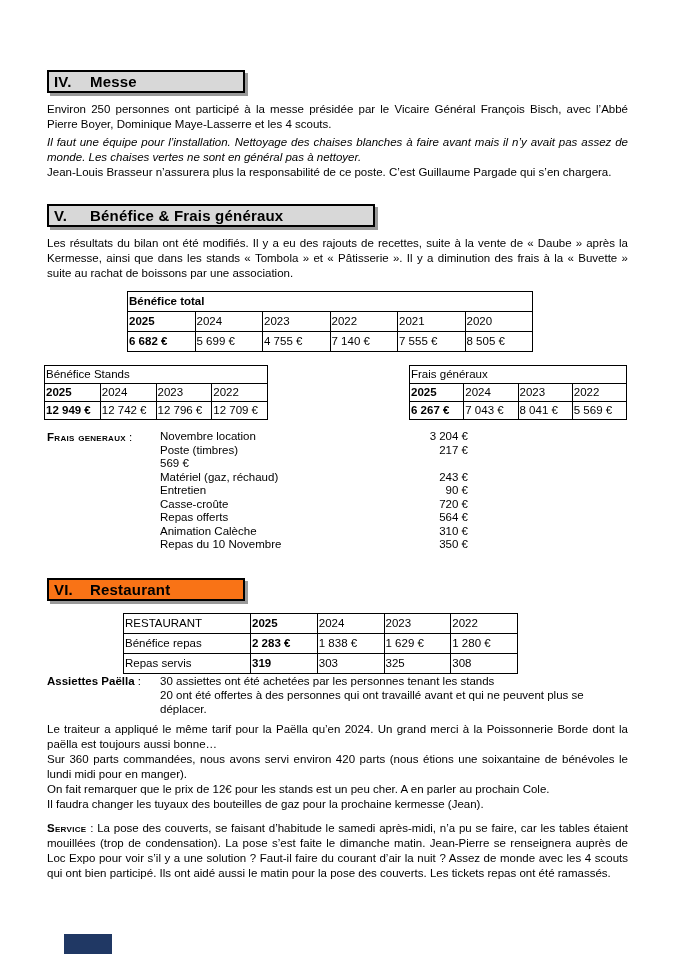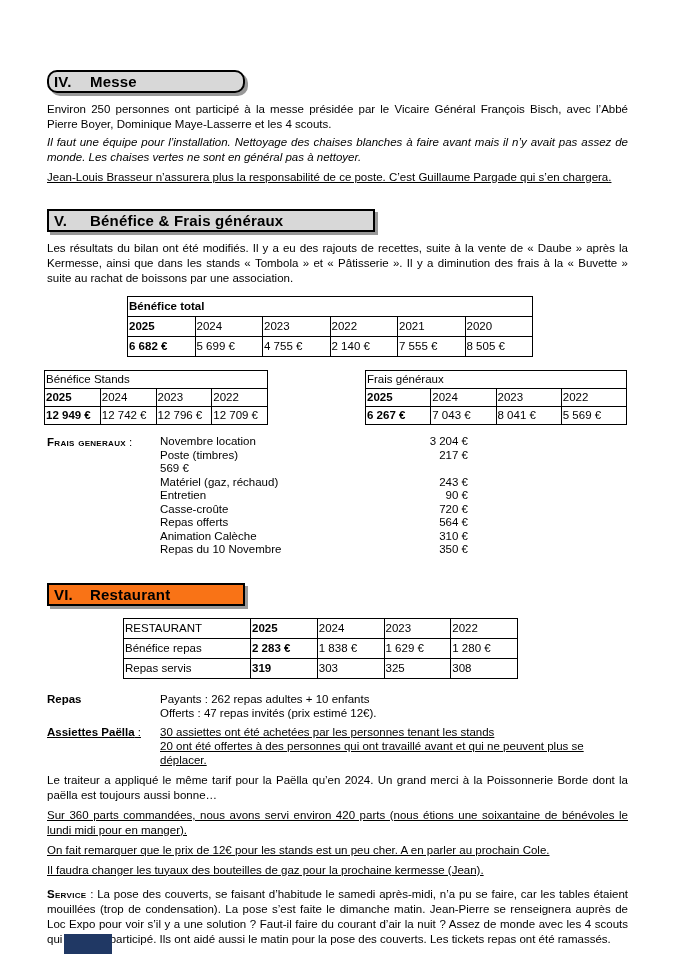--- a/index.html
+++ b/index.html
@@ -17,35 +17,35 @@
     box-shadow:3px 3px 0 #999;
     height:23px;box-sizing:border-box;padding-left:5px;
     font-weight:bold;font-size:15px;letter-spacing:0.2px;
   }
   .heading-box .h-num{width:36px;flex:none;}
   .w-narrow{width:198px;}
   .w-wide{width:328px;}
 
   
   .body-p{margin:0;text-align:justify;line-height:15px;}
-  .mt3{margin-top:3px;font-style:italic;}  .mt5{margin-top:5px;text-decoration:underline;}  .mt6{margin-top:6px;}  .mt9{margin-top:9px;}  .mt10{margin-top:10px;}
+  .mt3{margin-top:3px;font-style:italic;}  .mt5{}  .mt6{margin-top:6px;}  .mt9{margin-top:9px;}  .mt10{margin-top:10px;}
   .mt12{margin-top:12px;} .mt13{margin-top:13px;} .mt24{margin-top:24px;}
   .mt26{margin-top:26px;}
 
   .bold{font-weight:bold;}
   .sc{font-variant:small-caps;font-weight:bold;letter-spacing:0.3px;}
 
   
   table{border-collapse:collapse;table-layout:fixed;}
   td{border:1px solid #000;padding:3px 1px;line-height:13px;
      overflow:hidden;white-space:nowrap;}
   .tbl-total{width:406px;margin-left:80px;}
   .tables-row{display:flex;justify-content:space-between;width:583px;margin-left:-3px;}
   .tbl-stands{width:224px;}
-  .tbl-fraisg{width:262px;}
+  .tbl-fraisg{width:218px;}
   .tbl-stands td,.tbl-fraisg td{padding:2px 1px;}
   .tbl-rest{width:395px;margin-left:76px;}
   .col-label{width:127px;}
 
   
   .hang{display:flex;align-items:flex-start;}
   .hang-label{width:113px;flex:none;line-height:14px;}
   .hang-body{flex:1;line-height:14px;}
 
   
@@ -56,21 +56,21 @@
 
   
   .cropped-box{position:absolute;left:64px;top:934px;width:48px;height:20px;}
 </style>
 </head>
 <body>
 
 <div class="page">
 
   <section>
-    <div class="heading-box w-narrow" style="background: rgb(216, 216, 216); border-color: rgb(0, 0, 0); border-radius: 10px;">
+    <div class="heading-box w-narrow" style="background: rgb(216, 216, 216); border-color: rgb(0, 0, 0);">
       <span class="h-num">IV.</span>
       <span class="h-label">Messe</span>
     </div>
     <p class="body-p mt9">Environ 250 personnes ont participé à la messe présidée par le Vicaire Général François Bisch, avec l’Abbé Pierre Boyer, Dominique Maye-Lasserre et les 4 scouts.</p>
     <p class="body-p mt3">Il faut une équipe pour l’installation. Nettoyage des chaises blanches à faire avant mais il n’y avait pas assez de monde. Les chaises vertes ne sont en général pas à nettoyer.</p>
     <p class="body-p mt5">Jean-Louis Brasseur n’assurera plus la responsabilité de ce poste. C’est Guillaume Pargade qui s’en chargera.</p>
   </section>
 
   <section>
     <div class="heading-box w-wide mt24" style="background: rgb(216, 216, 216); border-color: rgb(0, 0, 0);">
@@ -89,21 +89,21 @@
         <td>2024</td>
         <td>2023</td>
         <td>2022</td>
         <td>2021</td>
         <td>2020</td>
       </tr>
       <tr>
         <td class="bold">6 682 €</td>
         <td>5 699 €</td>
         <td>4 755 €</td>
-        <td>2 140 €</td>
+        <td>7 140 €</td>
         <td>7 555 €</td>
         <td>8 505 €</td>
       </tr>
     </tbody>
       </table>
 
     <div class="tables-row mt13">
       <table class="tbl-stands">
         <tbody>
             <tr>
@@ -221,27 +221,20 @@
       <tr>
         <td>Repas servis</td>
         <td class="bold">319</td>
         <td>303</td>
         <td>325</td>
         <td>308</td>
       </tr>
     </tbody>
       </table>
 
-    <div class="hang mt13">
-      <div class="hang-label bold">Repas</div>
-      <div class="hang-body">
-        <div>Payants : 262 repas adultes + 10 enfants</div>
-        <div>Offerts : 47 repas invités (prix estimé 12€).</div>
-      </div>
-    </div>
 
     <div class="hang mt5">
       <div class="hang-label">
         <span class="bold">Assiettes Paëlla</span><span> :</span>
       </div>
       <div class="hang-body">
         <div>30 assiettes ont été achetées par les personnes tenant les stands</div>
         <div>20 ont été offertes à des personnes qui ont travaillé avant et qui ne peuvent plus se déplacer.</div>
       </div>
     </div>

